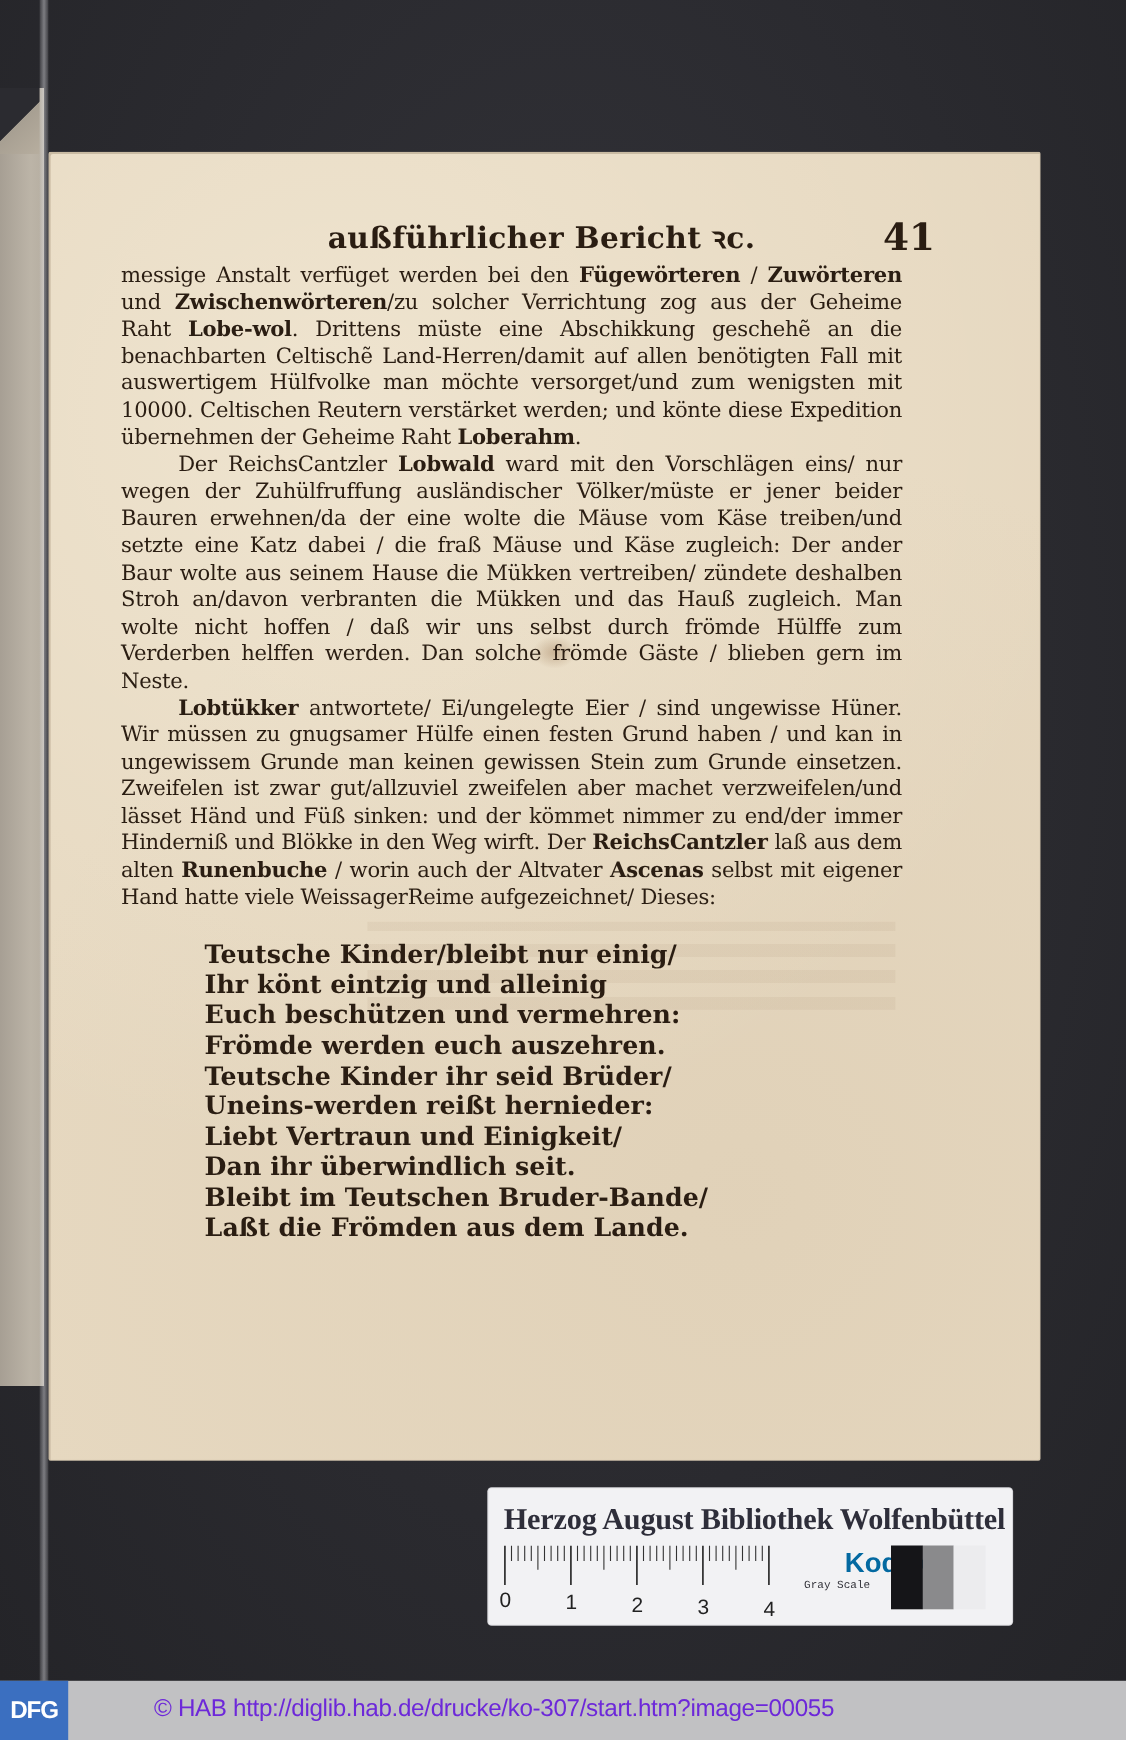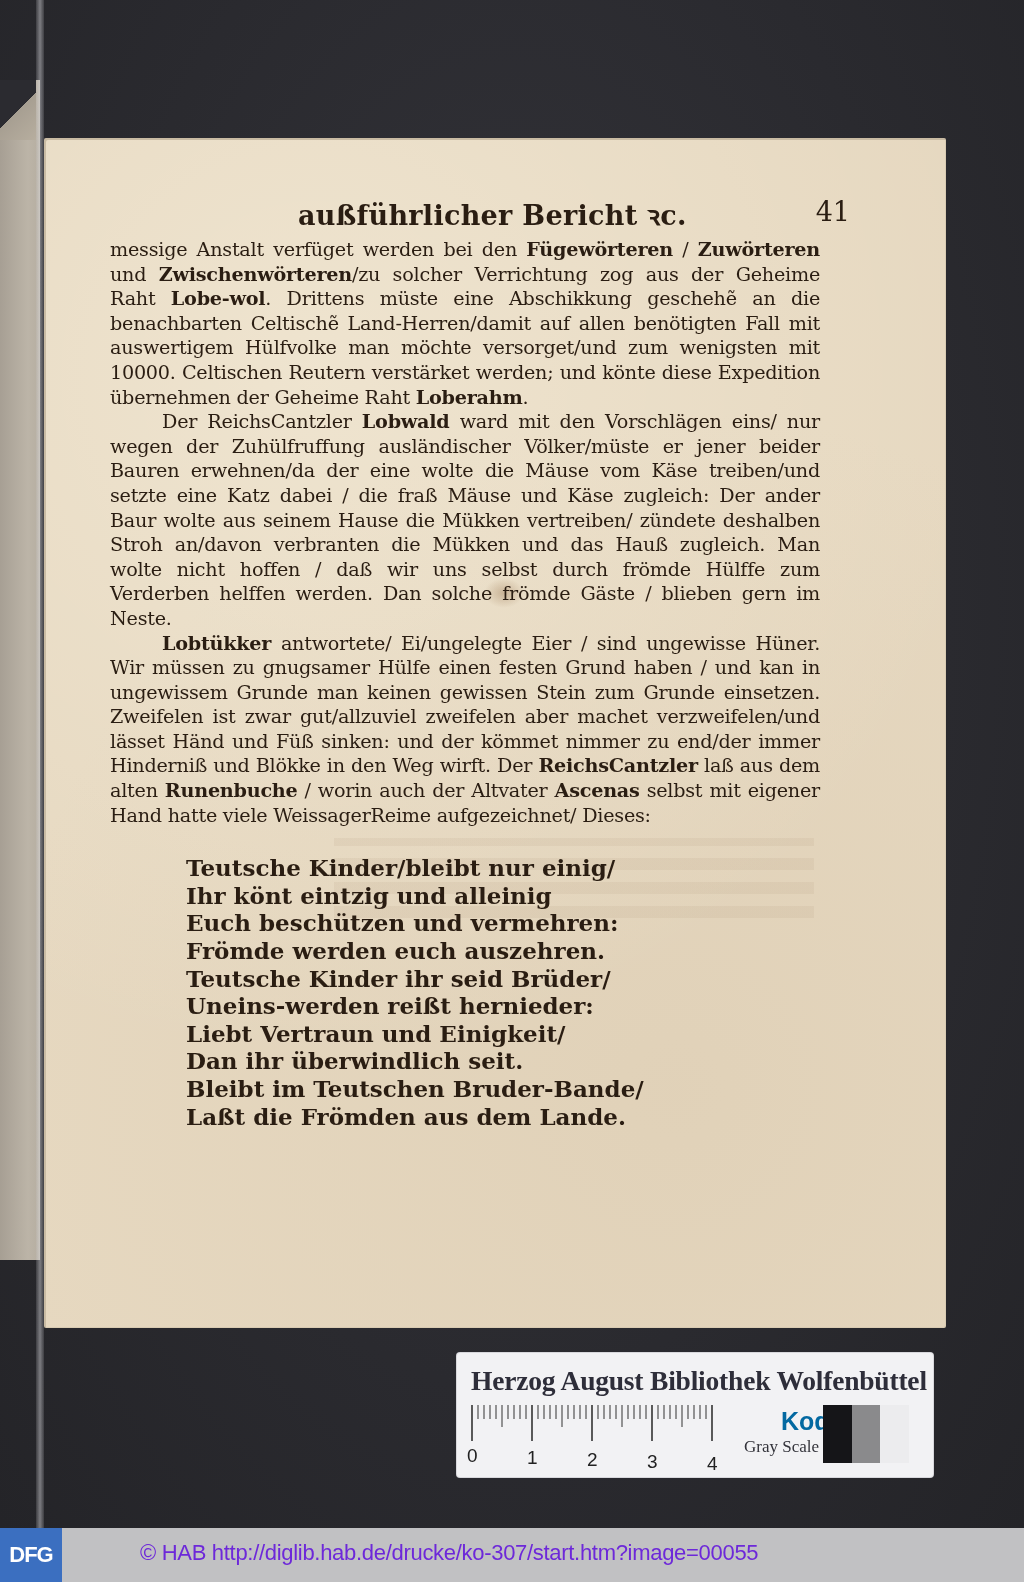--- a/index.html
+++ b/index.html
@@ -43,21 +43,21 @@
   .running-head {
     position: relative; height: 40px;
   }
   .running-title {
     position: absolute; left: 188px; top: 2px;
     font-size: 27px; font-weight: bold; letter-spacing: .3px;
     font-family: "DejaVu Serif", serif;
   }
   .page-number {
     position: absolute; right: -30px; top: 2px;
-    font-size: 27px; font-weight: normal;
+    font-size: 34px; font-weight: bold;
   }
   .prose {
     font-size: 19.2px; line-height: 24.6px; text-align: justify;
     font-family: "DejaVu Serif", serif;
     letter-spacing: -.25px;
     margin-top: 4px;
   }
   .prose p { text-indent: 0; }
   .prose p.indent { text-indent: 52px; }
   .prose .name { font-weight: bold; }
@@ -83,21 +83,21 @@
     position: absolute; left: 440px; top: 440px; width: 40px; height: 30px;
     background: radial-gradient(ellipse, rgba(140,100,60,.35), rgba(140,100,60,0) 70%);
   }
   .bleed {
     position: absolute; left: 290px; top: 700px; width: 480px; height: 80px;
     background: repeating-linear-gradient(0deg, rgba(150,120,90,.09) 0 12px, rgba(150,120,90,0) 12px 24px);
   }
 
   
   .card {
-    position: absolute; left: 457px; top: 1353px; width: 476px; height: 124px;
+    position: absolute; left: 444px; top: 1353px; width: 476px; height: 124px;
     background: #f2f2f4; border-radius: 3px;
     box-shadow: 0 0 0 1px #d8d8dc;
   }
   .card-title {
     position: absolute; left: 14px; top: 12px;
     font-family: "Liberation Serif", serif; font-weight: bold;
     font-size: 27.5px; color: #2e2e3a; letter-spacing: -.2px; white-space: nowrap;
   }
   .ruler {
     position: absolute; left: 14px; top: 52px; width: 250px; height: 38px;
@@ -110,21 +110,21 @@
   }
   .ruler-labels span {
     position: absolute; font-family: "Liberation Sans", sans-serif; font-size: 19px; color: #222;
   }
   .kodak {
     position: absolute; left: 276px; top: 54px;
     font-family: "Liberation Sans", sans-serif; font-weight: bold; font-size: 25px; color: #0369a1; margin-left: 48px;
   }
   .kodak-sub {
     position: absolute; left: 287px; top: 84px;
-    font-family: Liberation Serif, serif; font-size: 17px; color: #33333a;
+    font-family: Liberation Mono, monospace; font-size: 10px; color: #33333a;
   }
   .gray-scale {
     position: absolute; left: 366px; top: 52px; width: 86px; height: 58px;
     display: flex;
   }
   .gray-scale div { flex: 1; }
 
   
   .footer {
     position: absolute; left: 0; top: 1528px; width: 1024px; height: 54px;

